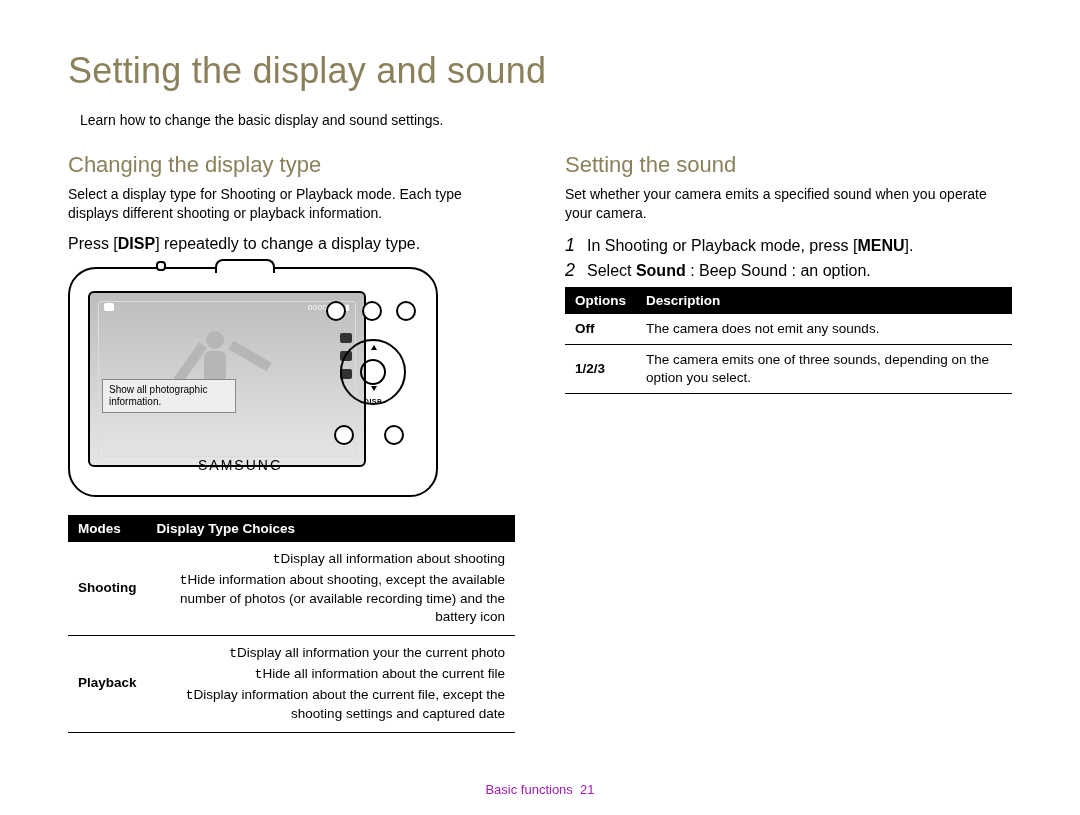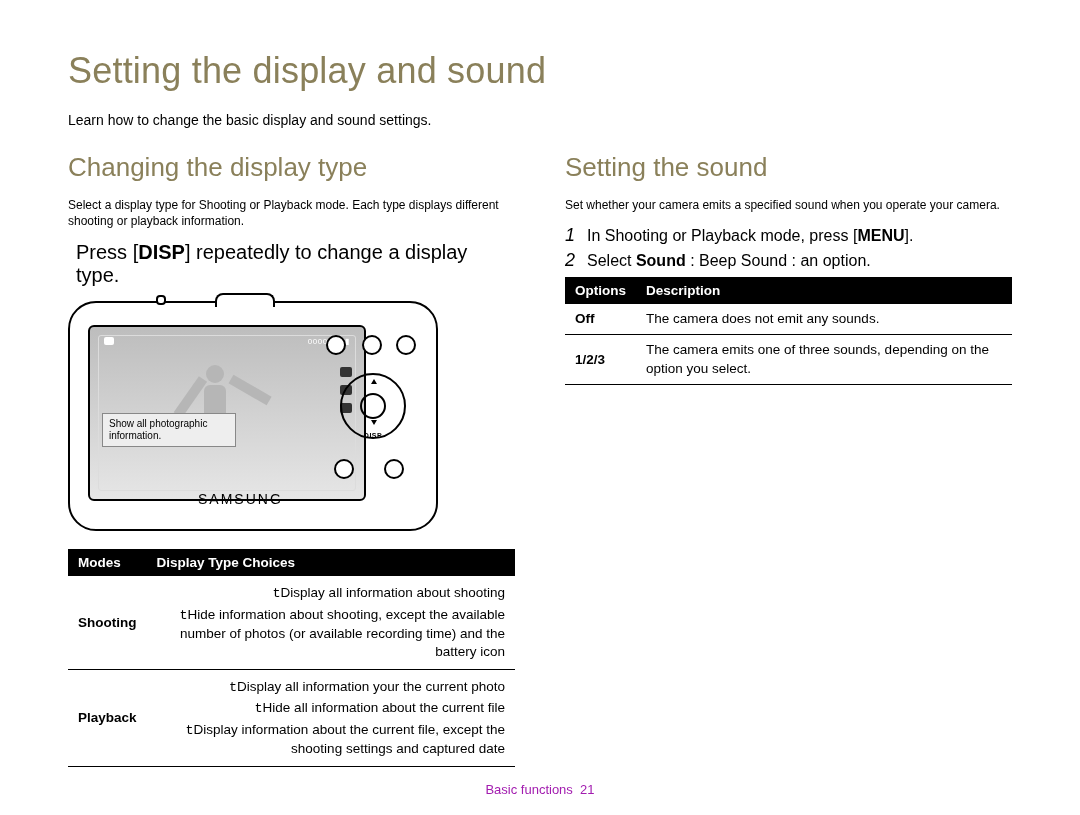--- a/index.html
+++ b/index.html
@@ -19,46 +19,46 @@
     font-size: 36px;
     font-weight: 300;
     color: #8a805a;
     margin: 0 0 20px 0;
     letter-spacing: 0.2px;
   }
   .page-subtitle {
     font-size: 14px;
     font-weight: 300;
     color: #000;
-    margin: 0 0 24px 0;
+    margin: 0 0 24px 12px;
   }
   .columns {
     display: flex;
     gap: 50px;
   }
   .col {
     flex: 1 1 0;
     min-width: 0;
   }
   .section-title {
-    font-size: 26px;
+    font-size: 22px;
     font-weight: 400;
     color: #8a805a;
     margin: 0 0 6px 0;
   }
   .section-desc {
-    font-size: 12px;
+    font-size: 14px;
     font-weight: 300;
     line-height: 1.35;
-    margin: 14px 0 12px 0;
+    margin: 7px 0 12px 0;
   }
   .instruction {
-    font-size: 20px;
+    font-size: 16px;
     font-weight: 400;
-    margin: 8px 0 14px 8px;
+    margin: 8px 0 14px 0;
   }
   .kw { font-weight: 700; }
 
   
   .camera {
     width: 370px;
     height: 230px;
     border: 2px solid #000;
     border-radius: 28px;
     position: relative;

